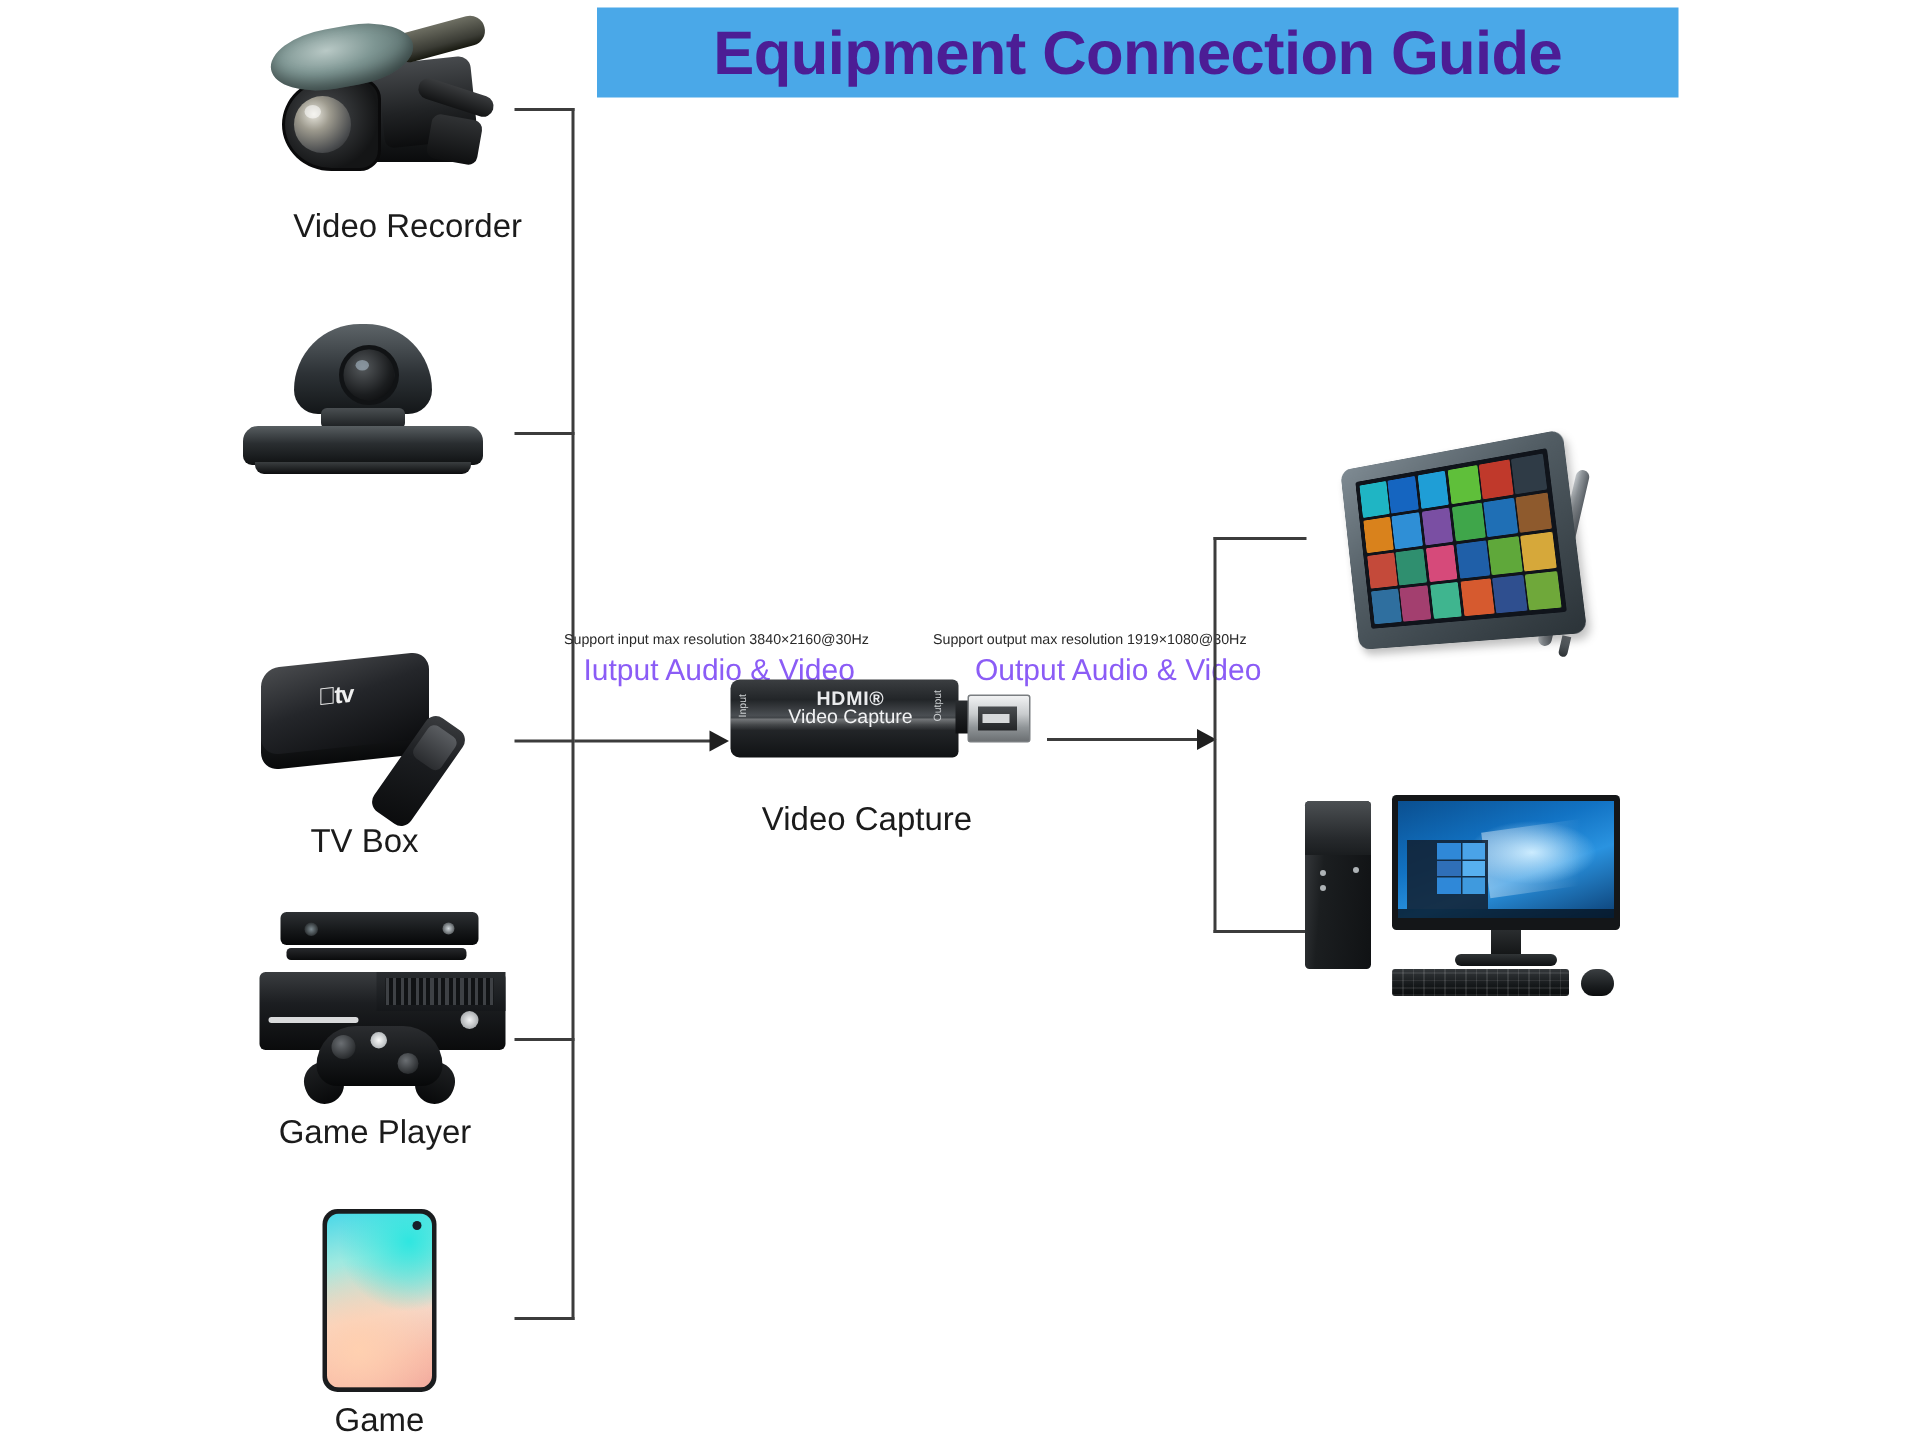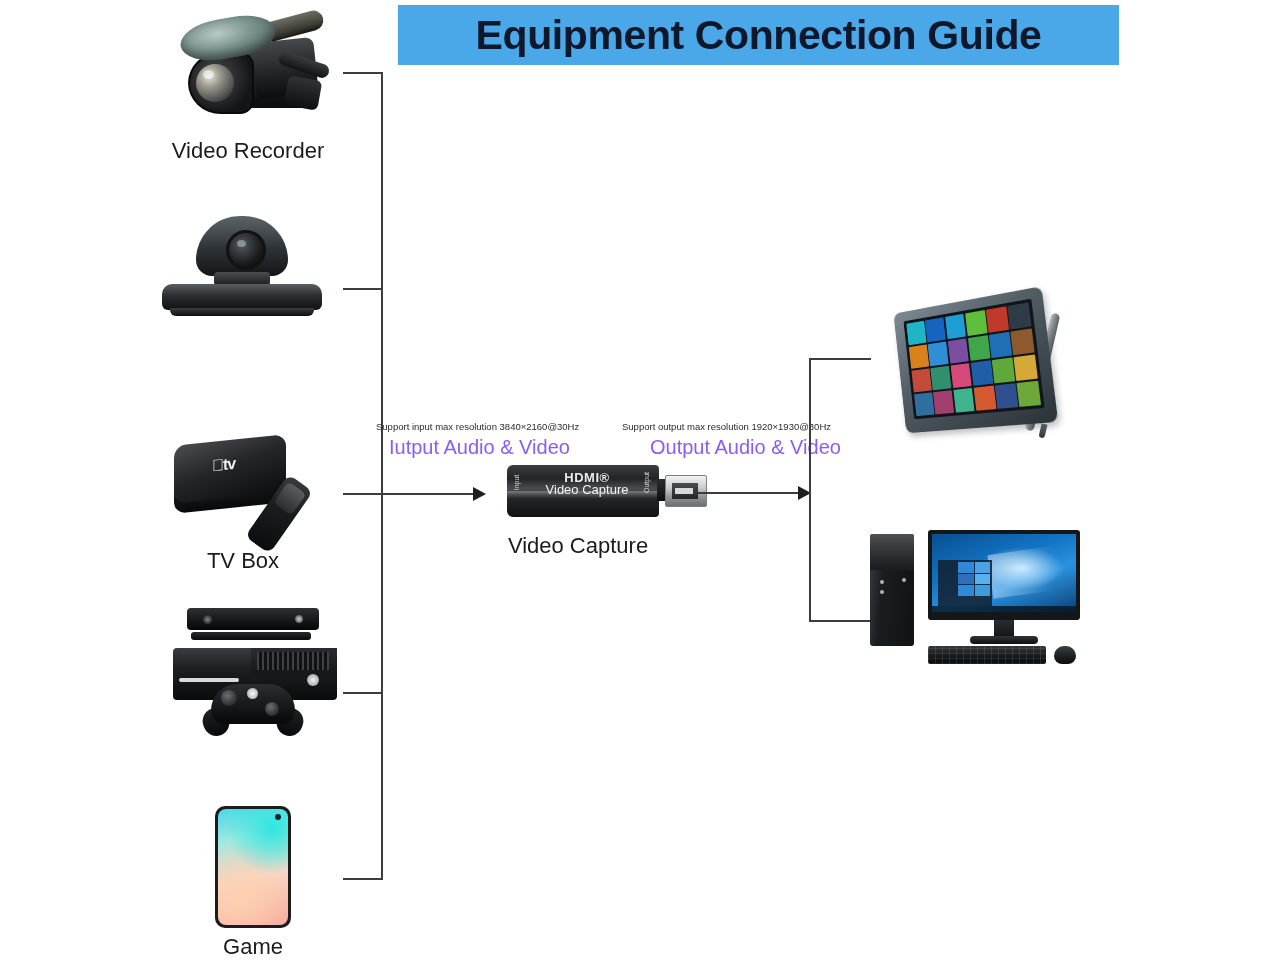--- a/index.html
+++ b/index.html
@@ -12,21 +12,21 @@
   }
   .stage{position:absolute;left:0;top:0;width:1280px;height:960px;}
 
   
   .title-banner{
     position:absolute;left:398px;top:5px;width:721px;height:60px;
     background:#4aa8e8;
     display:flex;align-items:center;justify-content:center;
   }
   .title-banner .title-text{
-    font-size:41px;font-weight:bold;color:#0f172a;
+    font-size:41px;font-weight:bold;color:#4c1d95;
     letter-spacing:-0.4px;white-space:nowrap;
     font-family:"Liberation Sans", sans-serif;
   }
 
   
   .node-label{
     position:absolute;text-align:center;
     font-size:22px;color:#1b1b1b;white-space:nowrap;
     font-family:"Liberation Sans", sans-serif;
   }
@@ -220,21 +220,21 @@
       radial-gradient(circle at 78% 16%, #2fe6e0 0%, rgba(47,230,224,0) 42%),
       radial-gradient(circle at 30% 78%, #ffd0b0 0%, rgba(255,208,176,0) 55%),
       linear-gradient(168deg,#49d8e8 0%,#9fe9e0 26%,#f6d8c8 58%,#f7b9a8 82%,#f1a79c 100%);
   }
   .phone-punch{
     position:absolute;right:10px;top:8px;width:6px;height:6px;
     background:#17202a;border-radius:50%;
   }
 
   
-  .cap-wrap{left:487px;top:463px;width:205px;height:60px;margin-left:20px;}
+  .cap-wrap{left:487px;top:451px;width:205px;height:60px;}
   .cap-body{
     position:absolute;left:0;top:2px;width:152px;height:52px;
     background:linear-gradient(180deg,#3b3e41 0%,#222528 26%,#4a4e52 46%,#26292c 58%,#101214 100%);
     border-radius:6px 4px 4px 6px;
   }
   .cap-shine{
     position:absolute;left:0;top:26px;width:152px;height:8px;
     background:linear-gradient(180deg,rgba(255,255,255,.30),rgba(255,255,255,0));
   }
   .cap-hdmi{
@@ -395,21 +395,21 @@
     <div class="cam-body"></div>
     <div class="cam-body2"></div>
     <div class="cam-handle"></div>
     <div class="cam-grip"></div>
     <div class="cam-lens-outer">
       <div class="cam-lens-glass"></div>
     </div>
     <div class="cam-mic-tube"></div>
     <div class="cam-mic"></div>
   </div>
-  <div class="node-label" style="left:148px;top:138px;width:200px;">Video Recorder</div>
+  <div class="node-label" style="left:148px;top:138px;width:200px;text-align:right;">Video Recorder</div>
 
   <div class="device-art web-wrap">
     <div class="web-head">
       <div class="web-lens"></div>
     </div>
     <div class="web-neck"></div>
     <div class="web-base"></div>
     <div class="web-foot"></div>
   </div>
 
@@ -434,20 +434,21 @@
     <div class="xbox-vent"></div>
     <div class="xbox-slot"></div>
     <div class="xbox-pwr"></div>
     <div class="pad-grip-l"></div>
     <div class="pad-grip-r"></div>
     <div class="pad"></div>
     <div class="pad-stick-l"></div>
     <div class="pad-stick-r"></div>
     <div class="pad-home"></div>
   </div>
+  <div class="node-label" style="left:155px;top:742px;width:190px;">Game Player</div>
 
   <div class="device-art phone-wrap">
     <div class="phone-frame"></div>
     <div class="phone-screen"></div>
     <div class="phone-punch"></div>
   </div>
   <div class="node-label" style="left:178px;top:934px;width:150px;">Game</div>
 
   <div class="line-v" style="left:381px;top:72px;height:808px;"></div>
   <div class="line-h" style="left:343px;top:72px;width:40px;"></div>
@@ -470,21 +471,21 @@
       <div class="cap-in">Input</div>
       <div class="cap-out">Output</div>
     </div>
     <div class="cap-usb-neck"></div>
     <div class="cap-usb">
       <div class="cap-usb-inner"></div>
     </div>
   </div>
   <div class="node-label" style="left:478px;top:533px;width:200px;">Video Capture</div>
 
-  <div class="spec-small" style="left:622px;top:421px;">Support output max resolution 1920×1930@30Hz</div>
+  <div class="spec-small" style="left:622px;top:421px;">Support output max resolution 1919×1080@30Hz</div>
   <div class="spec-big" style="left:650px;top:436px;">Output Audio &amp; Video</div>
 
   <div class="line-h" style="left:698px;top:492px;width:110px;"></div>
   <div class="arrow-right" style="left:798px;top:486px;"></div>
   <div class="line-v" style="left:809px;top:358px;height:264px;"></div>
   <div class="line-h" style="left:809px;top:358px;width:62px;"></div>
   <div class="line-h" style="left:809px;top:620px;width:62px;"></div>
 
   <div class="device-art tab-wrap">
     <div class="tab-stylus"></div>

